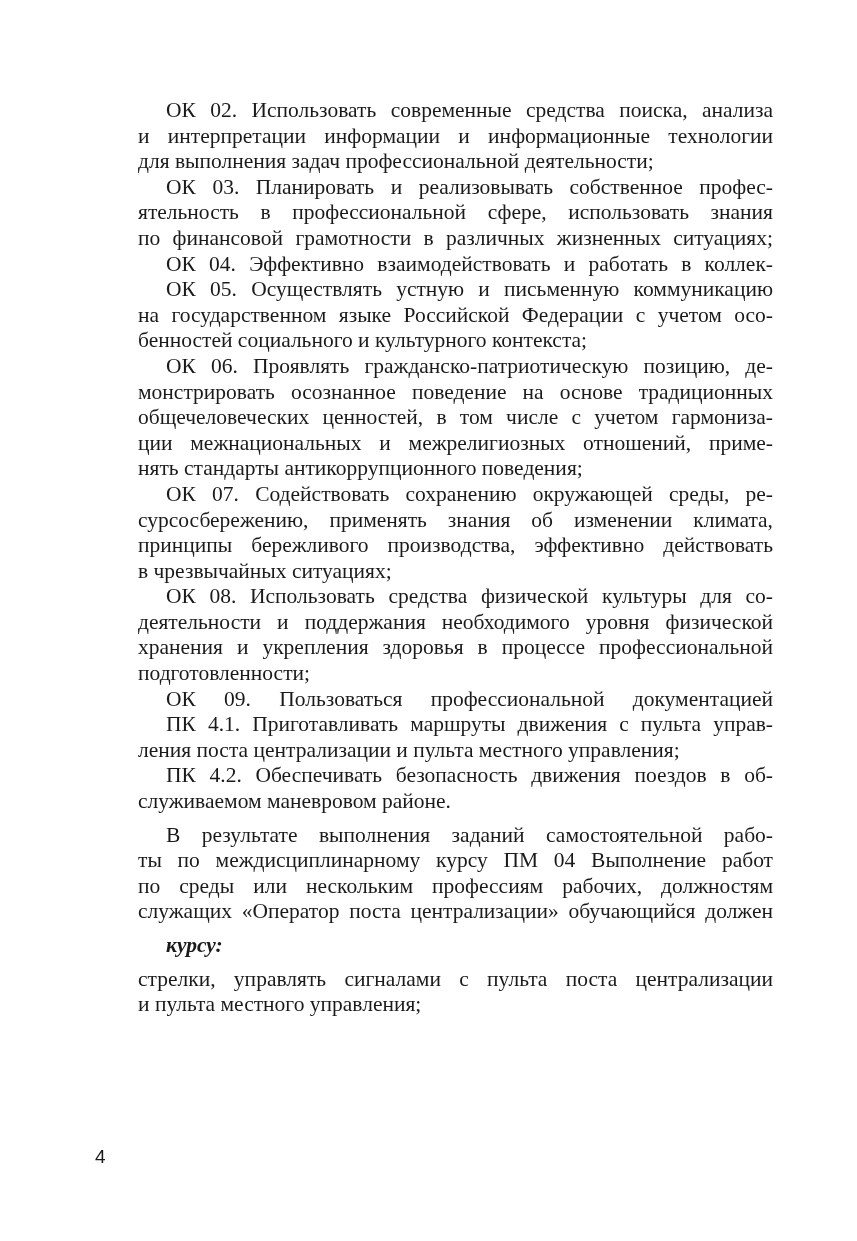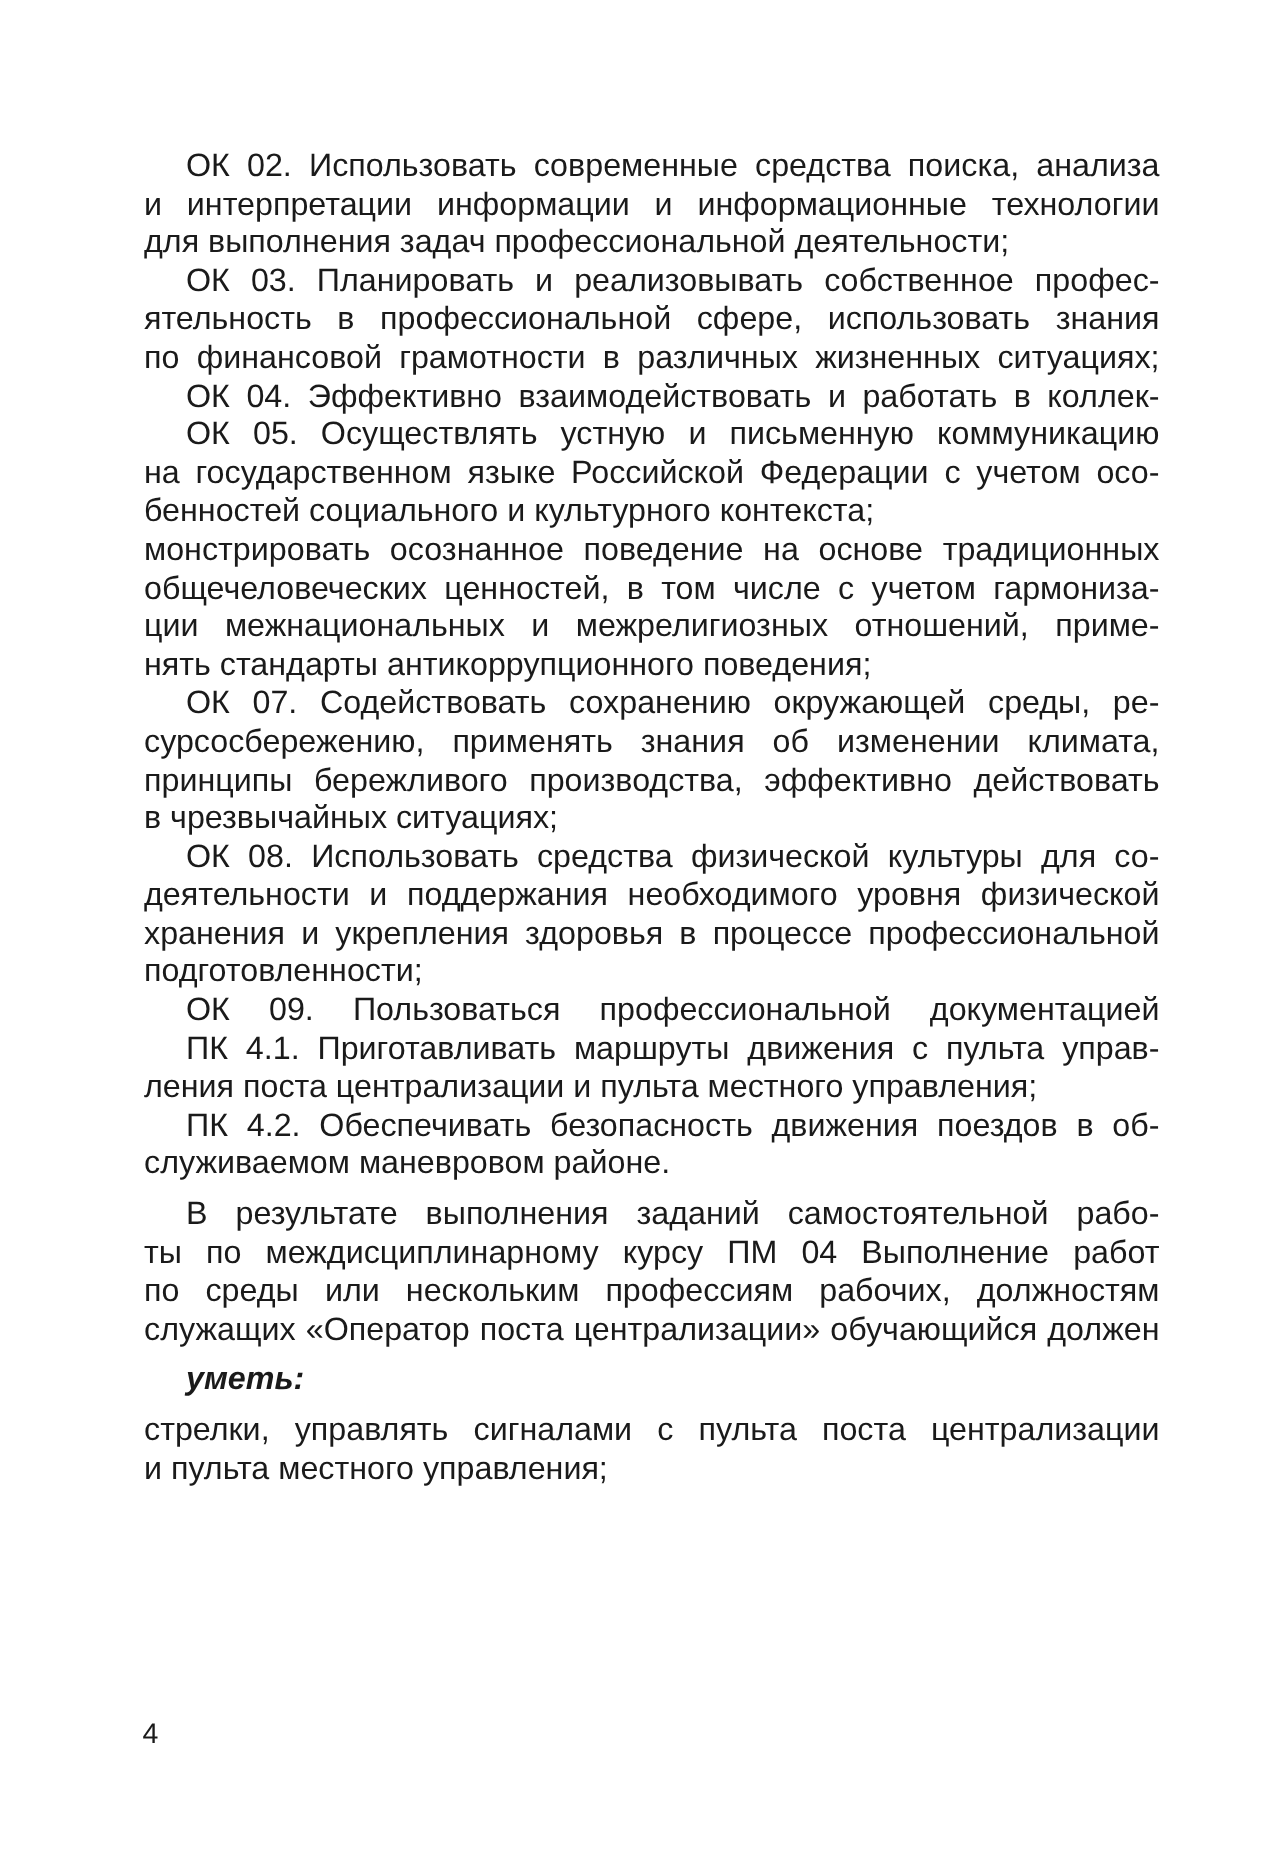--- a/index.html
+++ b/index.html
@@ -14,29 +14,30 @@
       overflow: hidden;
       color: #1a1a1a;
     }
     .page {
       position: absolute;
       left: 96px;
       top: 98px;
       width: 677px;
     }
     .line {
-      font-family: Liberation Sans, sans-serif;
+      font-family: Liberation Serif, serif;
       font-size: 21.5px;
       line-height: 25.6px;
       height: 25.6px;
       white-space: nowrap;
       text-align: justify;
       text-align-last: justify;
       overflow: visible;
       word-spacing: 0px;
+      margin-left: 42px;
     }
     .line.last {
       text-align-last: left;
     }
     .line.indent {
       padding-left: 28px;
     }
     .gap {
       height: 8px;
     }
@@ -75,20 +76,21 @@
     <div class="line indent" style="white-space: nowrap;">ОК 04. Эффективно взаимодействовать и работать в коллек-</div>
   </div>
 
   <div>
     <div class="line indent" style="white-space: nowrap;">ОК 05. Осуществлять устную и письменную коммуникацию</div>
     <div class="line" style="white-space: nowrap;">на государственном языке Российской Федерации с учетом осо-</div>
     <div class="line last" style="white-space: nowrap;">бенностей социального и культурного контекста;</div>
   </div>
 
   <div>
+    <div class="line indent" style="white-space: nowrap;">ОК 06. Проявлять гражданско-патриотическую позицию, де-</div>
     <div class="line" style="white-space: nowrap;">монстрировать осознанное поведение на основе традиционных</div>
     <div class="line" style="white-space: nowrap;">общечеловеческих ценностей, в том числе с учетом гармониза-</div>
     <div class="line" style="white-space: nowrap;">ции межнациональных и межрелигиозных отношений, приме-</div>
     <div class="line last" style="white-space: nowrap;">нять стандарты антикоррупционного поведения;</div>
   </div>
 
   <div>
     <div class="line indent" style="white-space: nowrap;">ОК 07. Содействовать сохранению окружающей среды, ре-</div>
     <div class="line" style="white-space: nowrap;">сурсосбережению, применять знания об изменении климата,</div>
     <div class="line" style="white-space: nowrap;">принципы бережливого производства, эффективно действовать</div>
@@ -120,21 +122,21 @@
 
   <div>
     <div class="line indent" style="white-space: nowrap;">В результате выполнения заданий самостоятельной рабо-</div>
     <div class="line" style="white-space: nowrap;">ты по междисциплинарному курсу ПМ 04 Выполнение работ</div>
     <div class="line" style="white-space: nowrap;">по среды или нескольким профессиям рабочих, должностям</div>
     <div class="line" style="white-space: nowrap;">служащих «Оператор поста централизации» обучающийся должен</div>
   </div>
 
   <div class="gap"></div>
 
-  <div class="line indent last bold-italic" style="white-space: nowrap;">уметь:</div>
+  <div class="line indent last bold-italic" style="white-space: nowrap;">курсу:</div>
 
   <div class="gap"></div>
 
   <div>
     <div class="line" style="white-space: nowrap;">стрелки, управлять сигналами с пульта поста централизации</div>
     <div class="line last" style="white-space: nowrap;">и пульта местного управления;</div>
   </div>
 
 </div>
 

